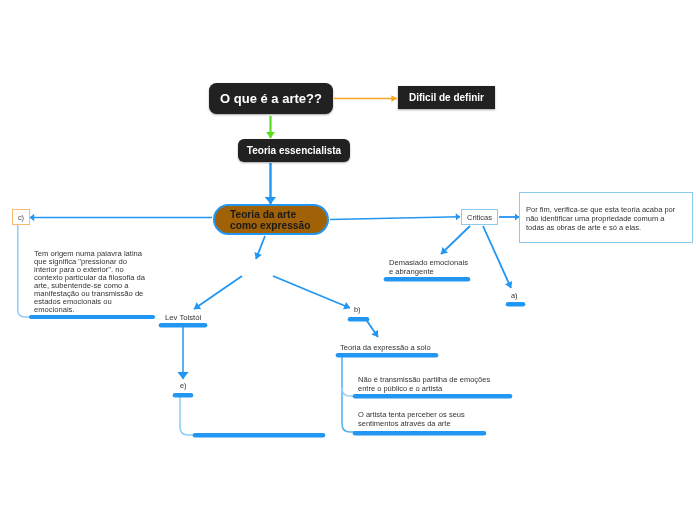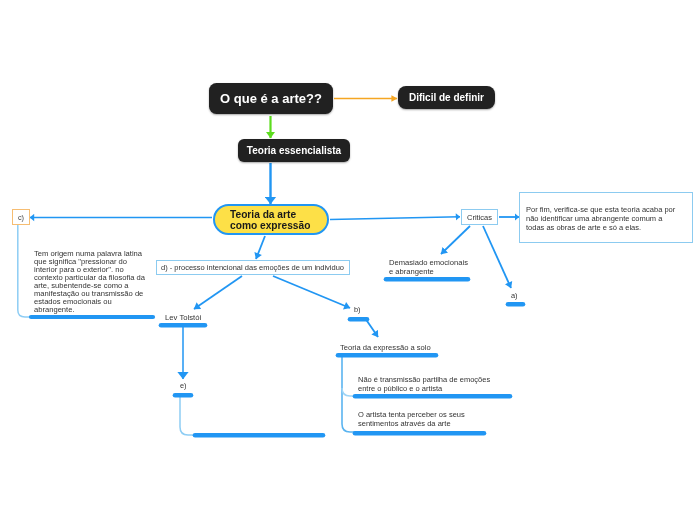--- a/index.html
+++ b/index.html
@@ -8,21 +8,21 @@
        font-family:"Liberation Sans",sans-serif;
        -webkit-font-smoothing:antialiased;}
   #canvas{position:relative;width:696px;height:520px;}
   svg.links{position:absolute;left:0;top:0;width:696px;height:520px;}
   .node{position:absolute;box-sizing:border-box;z-index:2;}
 
   .dark{background:#212121;color:#ffffff;border-radius:8px;font-weight:bold;
         display:flex;align-items:center;justify-content:center;text-align:center;
         box-shadow:0 1px 2px rgba(0,0,0,.35);}
 
-  .stadium{background:#fde047;border:2px solid #2196f3;border-radius:40px;
+  .stadium{background:#a16207;border:2px solid #2196f3;border-radius:40px;
            color:#1a1a1a;font-weight:bold;display:flex;align-items:center;
            justify-content:center;text-align:left;line-height:1.3;}
 
   .bbox{background:#ffffff;border:1px solid #8ccbf0;color:#333333;
         display:flex;align-items:center;box-sizing:border-box;}
 
   .obox{background:#ffffff;border:1.5px solid #f6bd72;color:#444444;
         display:flex;align-items:center;justify-content:center;box-sizing:border-box;}
 
   .plain{color:#333333;position:absolute;z-index:4;white-space:nowrap;}
@@ -84,21 +84,21 @@
     <path d="M180,396 L180,427 Q180,435 188,435 L198,435" fill="none" stroke="#8ecdf4" stroke-width="1.5"></path>
 
     <path d="M342,356 L342,424 Q342,432 350,432 L358,432" fill="none" stroke="#5ab4f0" stroke-width="1.6"></path>
     <path d="M342,388 Q342,396 350,396 L358,396" fill="none" stroke="#9ed4f6" stroke-width="1.5"></path>
   </svg>
 
   <div class="node dark" style="left:209px;top:83px;width:124px;height:31px;font-size:13px;border-radius:7.5px;">
     <span>O que é a arte??</span>
   </div>
 
-  <div class="node dark" style="left:398px;top:86px;width:97px;height:23px;font-size:10px;border-radius:8px;">
+  <div class="node dark" style="left:398px;top:86px;width:97px;height:23px;font-size:10px;border-radius:0;">
     <span>Dificil de definir</span>
   </div>
 
   <div class="node dark" style="left:214px;top:139px;width:112px;height:23px;font-size:10px;border-radius:6px;margin-left:24px;">
     <span>Teoria essencialista</span>
   </div>
 
   <div class="node stadium" style="left:213px;top:204px;width:116px;height:31px;font-size:10.2px;line-height:11px;flex-direction:column;align-items:flex-start;padding-left:15px;">
     <span>Teoria da arte</span>
     <span>como expressão</span>
@@ -109,35 +109,32 @@
   </div>
 
   <div class="plain" style="left:34px;top:249.6px;font-size:7.6px;line-height:8.05px;width:130px;">
     <div>Tem origem numa palavra latina</div>
     <div>que significa "pressionar do</div>
     <div>interior para o exterior". no</div>
     <div>contexto particular da filosofia da</div>
     <div>arte, subentende-se como a</div>
     <div>manifestação ou transmissão de</div>
     <div>estados emocionais ou</div>
-    <div>abrangente.</div>
+    <div>emocionais.</div>
   </div>
 
-  <div class="node bbox" style="left:156px;top:260px;width:194px;height:15px;font-size:7.5px;padding-left:4px;">
-    <span>d) - processo intencional das emoções de um individuo</span>
-  </div>
 
   <div class="node bbox" style="left:461px;top:209px;width:37px;height:16px;font-size:7.5px;justify-content:center;">
     <span>Criticas</span>
   </div>
 
   <div class="node bbox" style="left:519px;top:192px;width:174px;height:51px;font-size:7.5px;
               padding:6px 6px 4px;flex-direction:column;align-items:flex-start;justify-content:center;line-height:9.2px;white-space:nowrap;">
     <span>Por fim, verifica-se que esta teoria acaba por</span>
-    <span>não identificar uma abrangente comum a</span>
+    <span>não identificar uma propriedade comum a</span>
     <span>todas as obras de arte e só a elas.</span>
   </div>
 
   <div class="plain" style="left:389px;top:258px;font-size:7.6px;line-height:9px;">
     <div>Demasiado emocionais</div>
     <div>e abrangente</div>
   </div>
 
   <div class="plain" style="left:511px;top:291px;font-size:7.4px;">
     <span>a)</span>

